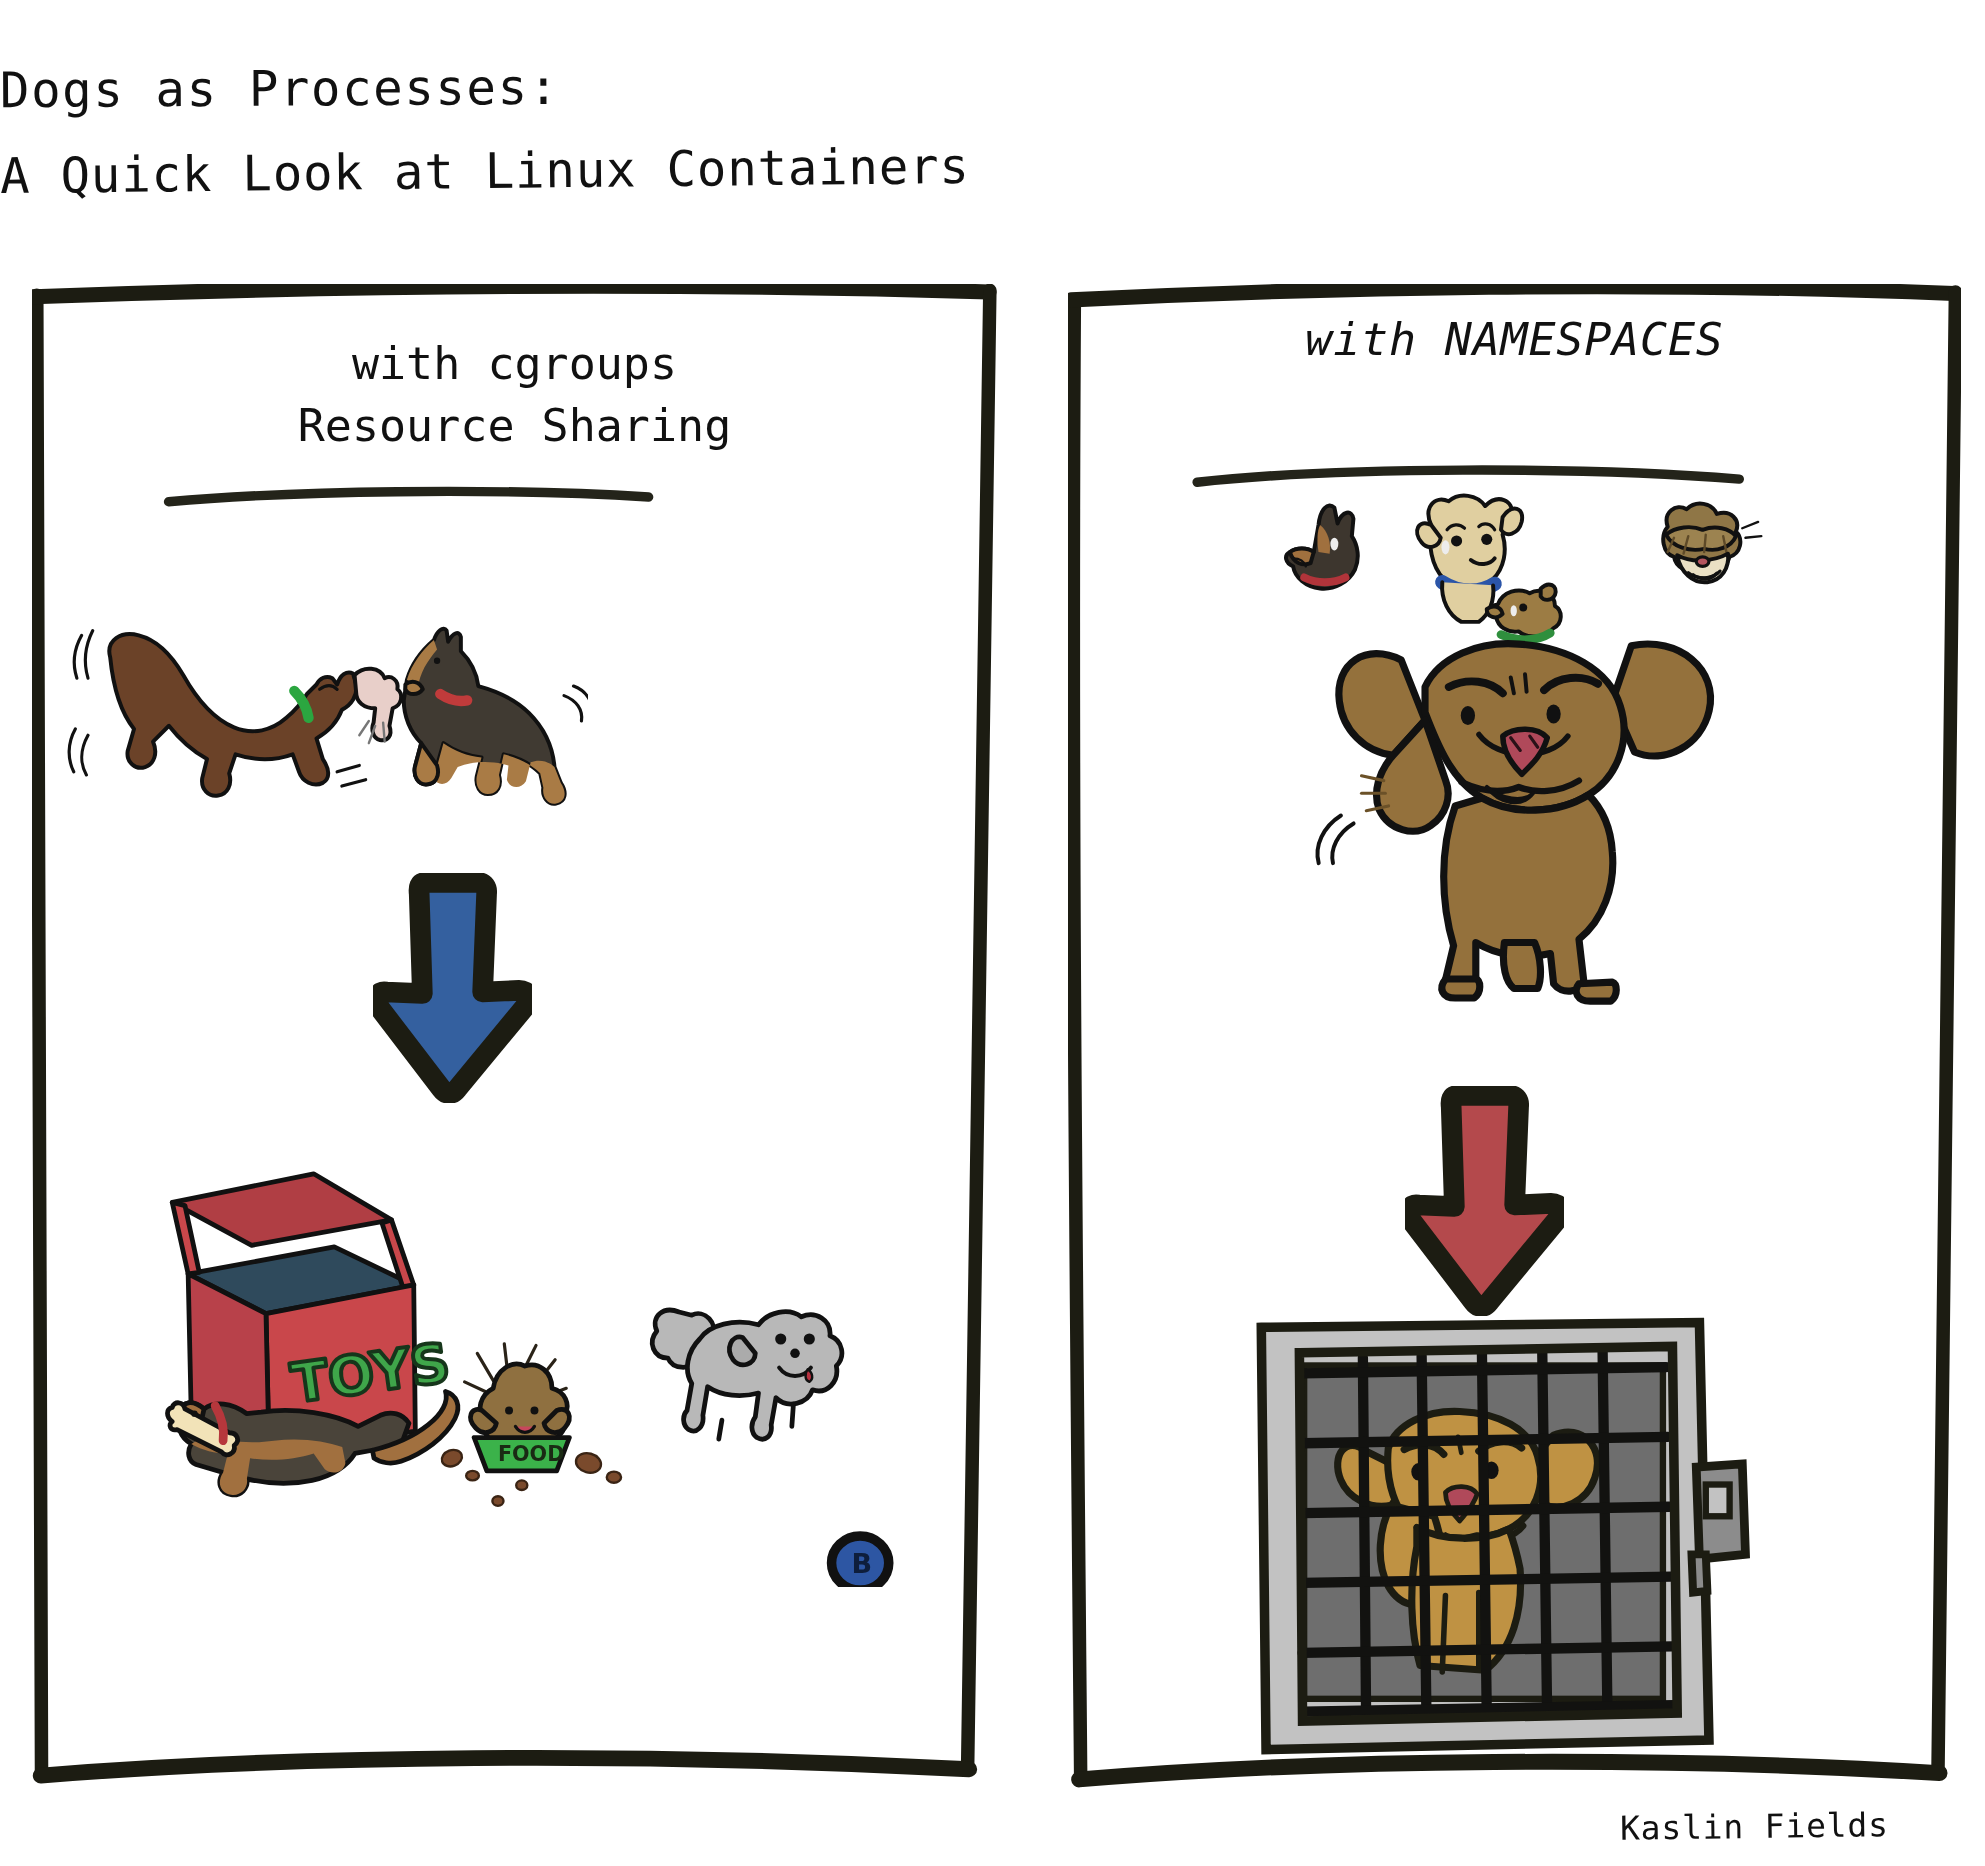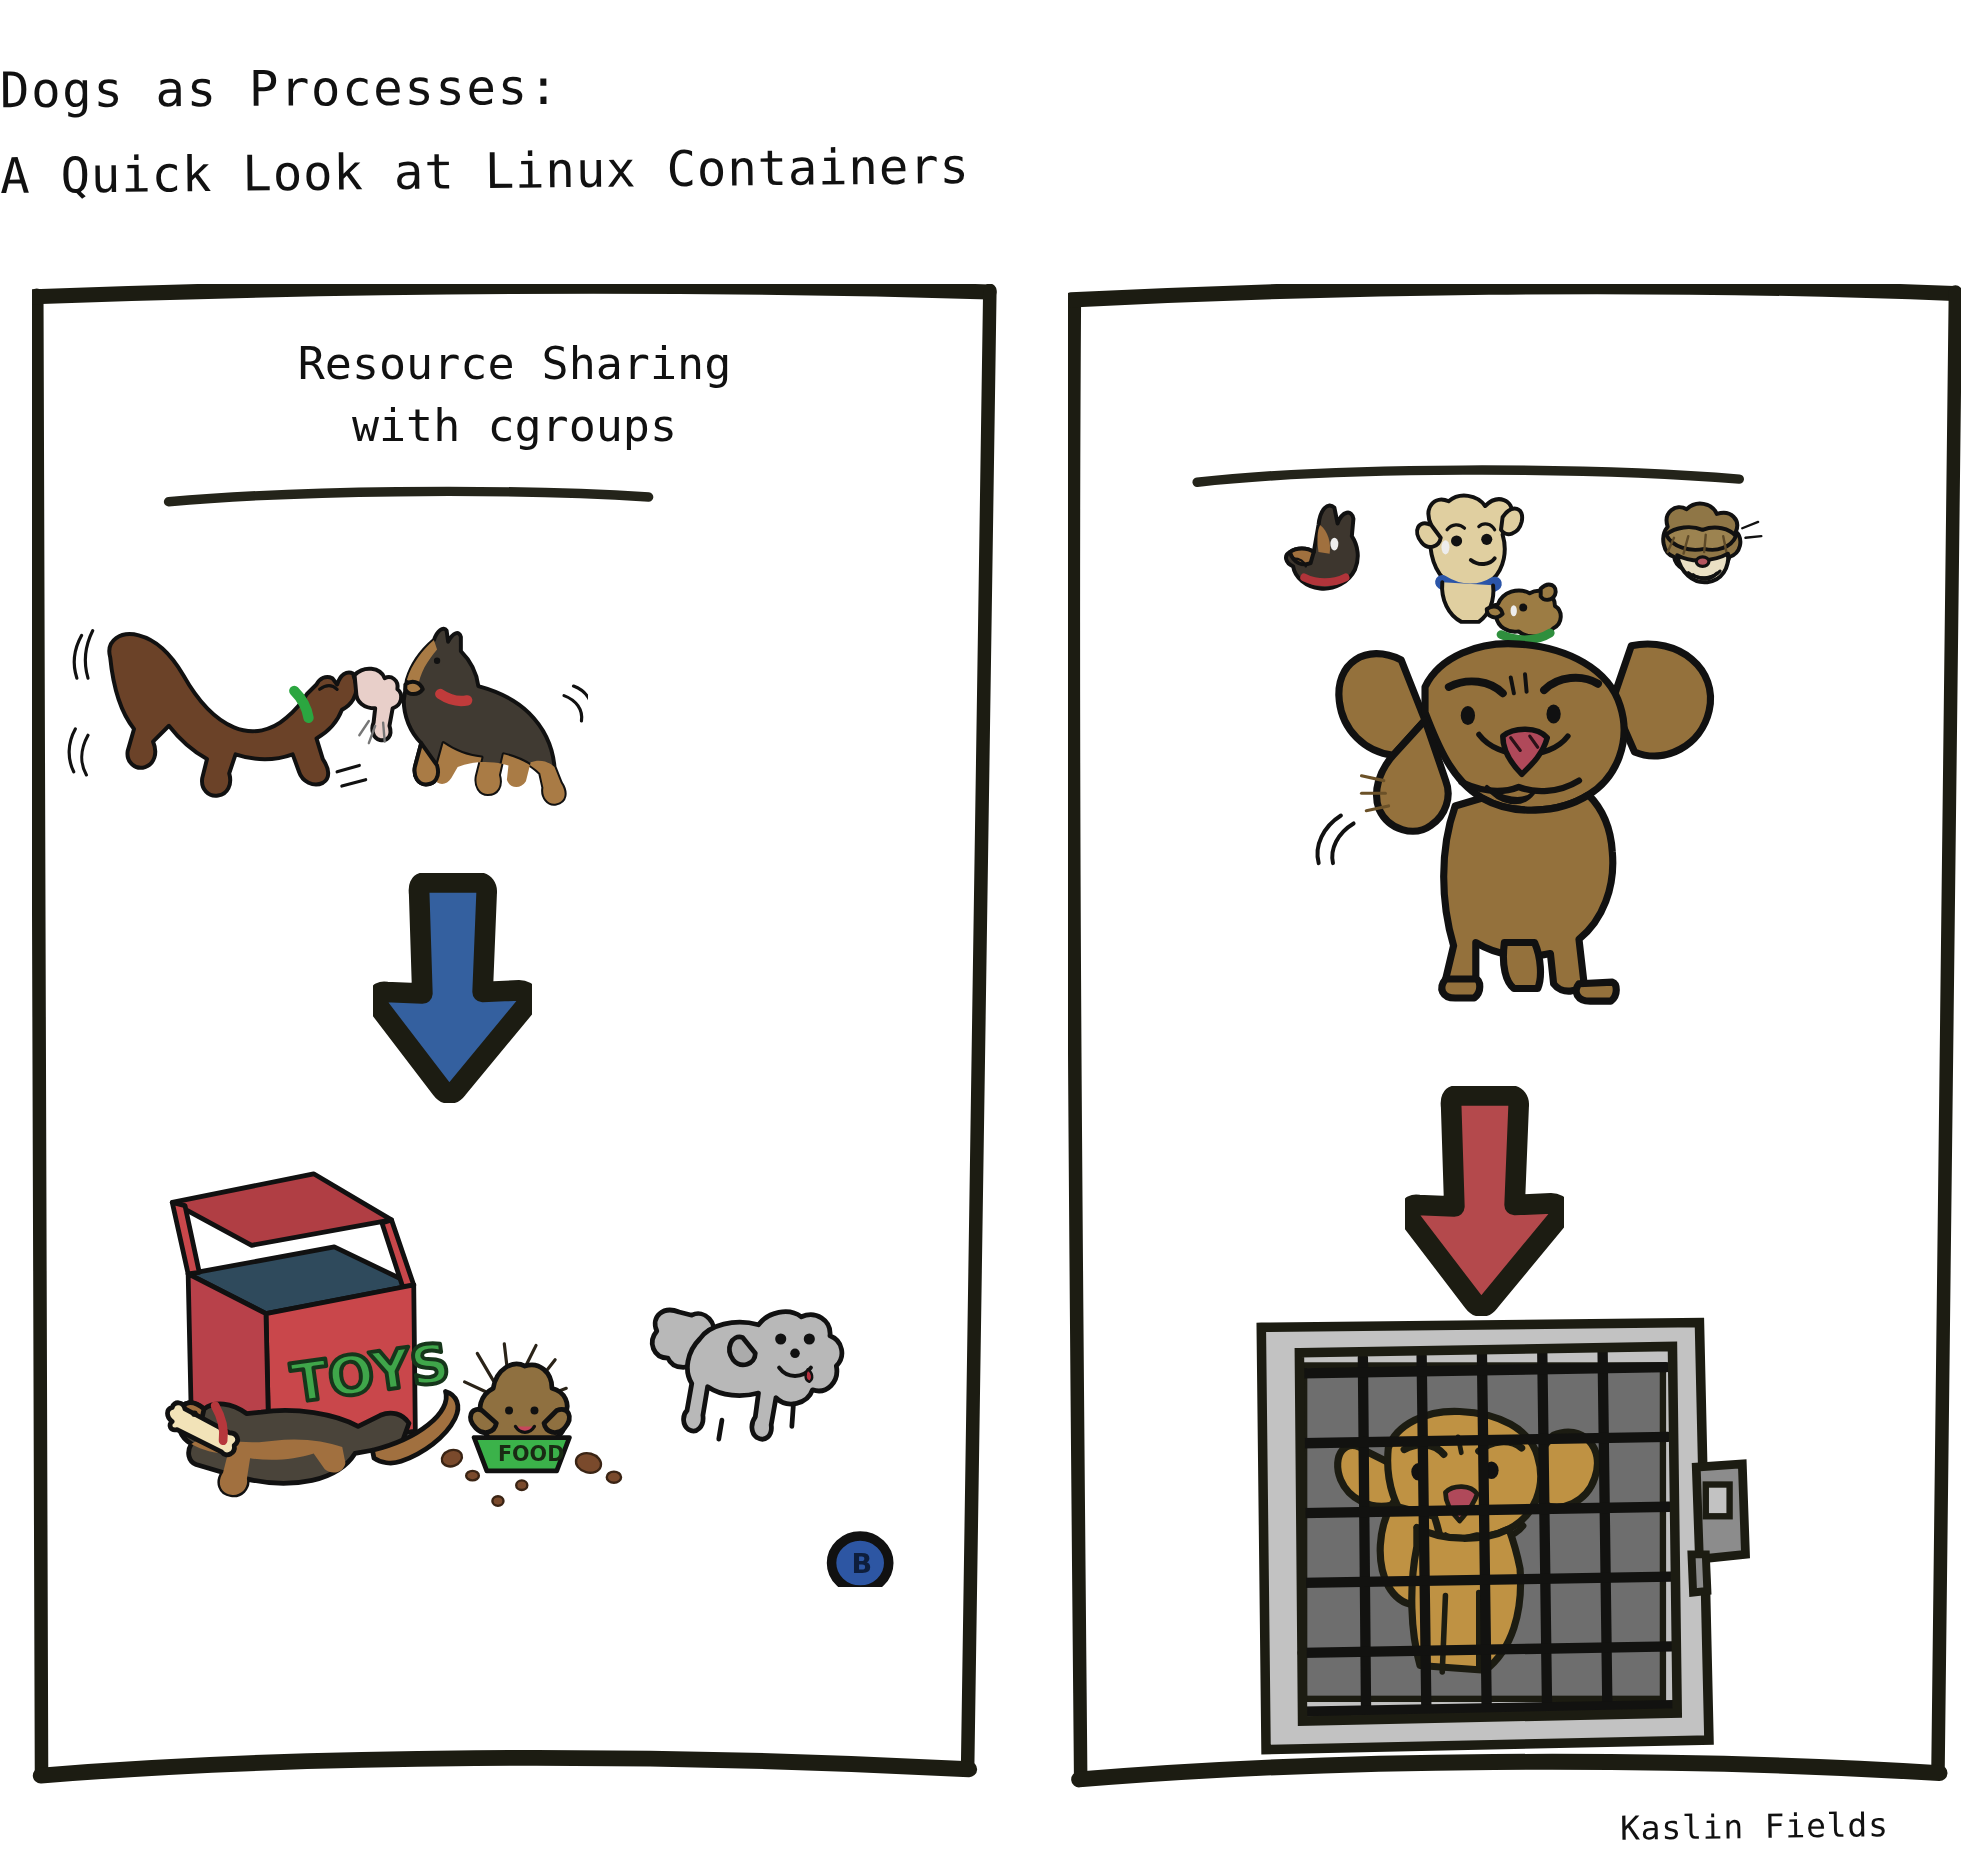--- a/index.html
+++ b/index.html
@@ -103,22 +103,22 @@
 <div class="panel" id="panel-left">
 
   <svg class="panel-frame" viewBox="0 0 1215 1890">
     <path d="M6,14 C4,600 8,1200 12,1878" stroke="#1C1C12" stroke-width="17" fill="none" stroke-linecap="round"></path>
     <path d="M2,16 C330,4 730,-4 1205,10" stroke="#1C1C12" stroke-width="19" fill="none" stroke-linecap="round"></path>
     <path d="M1206,8 C1196,560 1188,1180 1178,1870" stroke="#1C1C12" stroke-width="17" fill="none" stroke-linecap="round"></path>
     <path d="M11,1878 C330,1852 760,1848 1180,1870" stroke="#1C1C12" stroke-width="20" fill="none" stroke-linecap="round"></path>
   </svg>
 
   <div class="panel-heading">
+    <span class="heading-line">with cgroups</span>
     <span class="heading-line">Resource Sharing</span>
-    <span class="heading-line">with cgroups</span>
   </div>
   <svg class="heading-underline" style="left:131px; top:202px; width:492px; height:22px;" viewBox="0 0 620 28">
     <path d="M4,20 C160,6 420,2 615,14" stroke="#24241A" stroke-width="12" fill="none" stroke-linecap="round"></path>
   </svg>
 
   <svg class="art" style="left:32px; top:318px; width:524px; height:238px;" viewBox="0 0 660 300">
     <g stroke="#111" stroke-width="5" stroke-linejoin="round" stroke-linecap="round">
 
       <g stroke="#111" stroke-width="4" fill="none">
         <path d="M22,42 C12,60 10,78 16,96"></path>
@@ -298,20 +298,21 @@
 <div class="panel" id="panel-right">
 
   <svg class="panel-frame" viewBox="0 0 1125 1895">
     <path d="M8,20 C4,620 10,1220 16,1884" stroke="#1C1C12" stroke-width="17" fill="none" stroke-linecap="round"></path>
     <path d="M4,20 C320,4 720,-4 1116,12" stroke="#1C1C12" stroke-width="19" fill="none" stroke-linecap="round"></path>
     <path d="M1118,10 C1112,560 1104,1180 1096,1876" stroke="#1C1C12" stroke-width="17" fill="none" stroke-linecap="round"></path>
     <path d="M14,1884 C320,1858 740,1854 1098,1876" stroke="#1C1C12" stroke-width="20" fill="none" stroke-linecap="round"></path>
   </svg>
 
   <div class="panel-heading">
+    <span class="heading-line italic">with NAMESPACES</span>
   </div>
   <svg class="heading-underline" style="left:123px; top:181px; width:556px; height:22px;" viewBox="0 0 700 28">
     <path d="M4,22 C180,2 500,2 694,18" stroke="#24241A" stroke-width="12" fill="none" stroke-linecap="round"></path>
   </svg>
 
   <svg class="art" style="left:214px; top:206px; width:492px; height:159px;" viewBox="0 0 620 200">
     <g stroke="#111" stroke-width="5" stroke-linejoin="round" stroke-linecap="round">
 
       <g>
         <path d="M46,44 C48,24 58,14 66,22 L70,42 C76,26 88,24 90,36 L88,58

